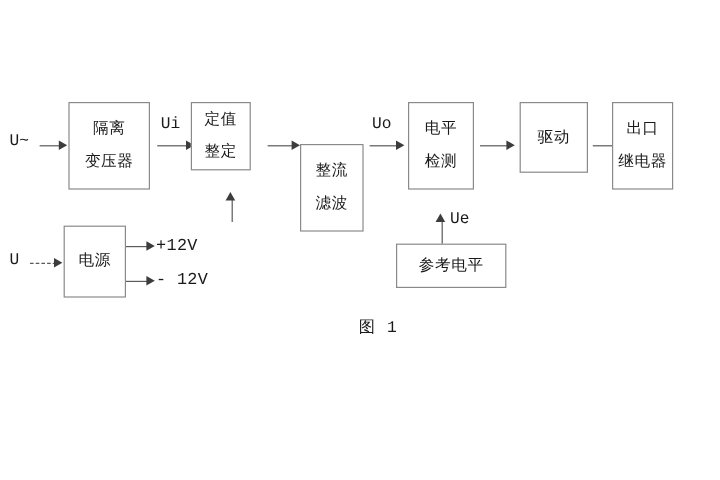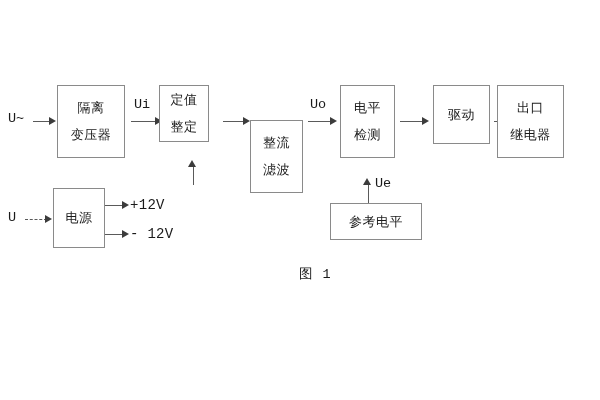--- a/index.html
+++ b/index.html
@@ -125,21 +125,21 @@
   <div class="hline" style="left:400px; top:121px; width:24px;"></div>
   <div class="arrow-r" style="left:422px; top:116.5px;"></div>
 
   <div class="box single" style="left:433px; top:85px; width:57px; height:59px;">
     <span class="ln">驱动</span>
   </div>
 
   <div class="hline" style="left:494px; top:121px; width:22px;"></div>
   <div class="arrow-r" style="left:514px; top:116.5px;"></div>
 
-  <div class="box" style="left:497px; top:85px; width:67px; height:73px;">
+  <div class="box" style="left:510px; top:85px; width:51px; height:73px;">
     <span class="ln">出口</span>
     <span class="ln">继电器</span>
   </div>
 
   <div class="lbl sig" style="left:8px; top:211px;">U</div>
   <div class="hline dashed" style="left:25px; top:219px; width:22px;"></div>
   <div class="arrow-r" style="left:45px; top:214.5px;"></div>
 
   <div class="box single" style="left:53px; top:188px; width:52px; height:60px;text-align:right;">
     <span class="ln">电源</span>

